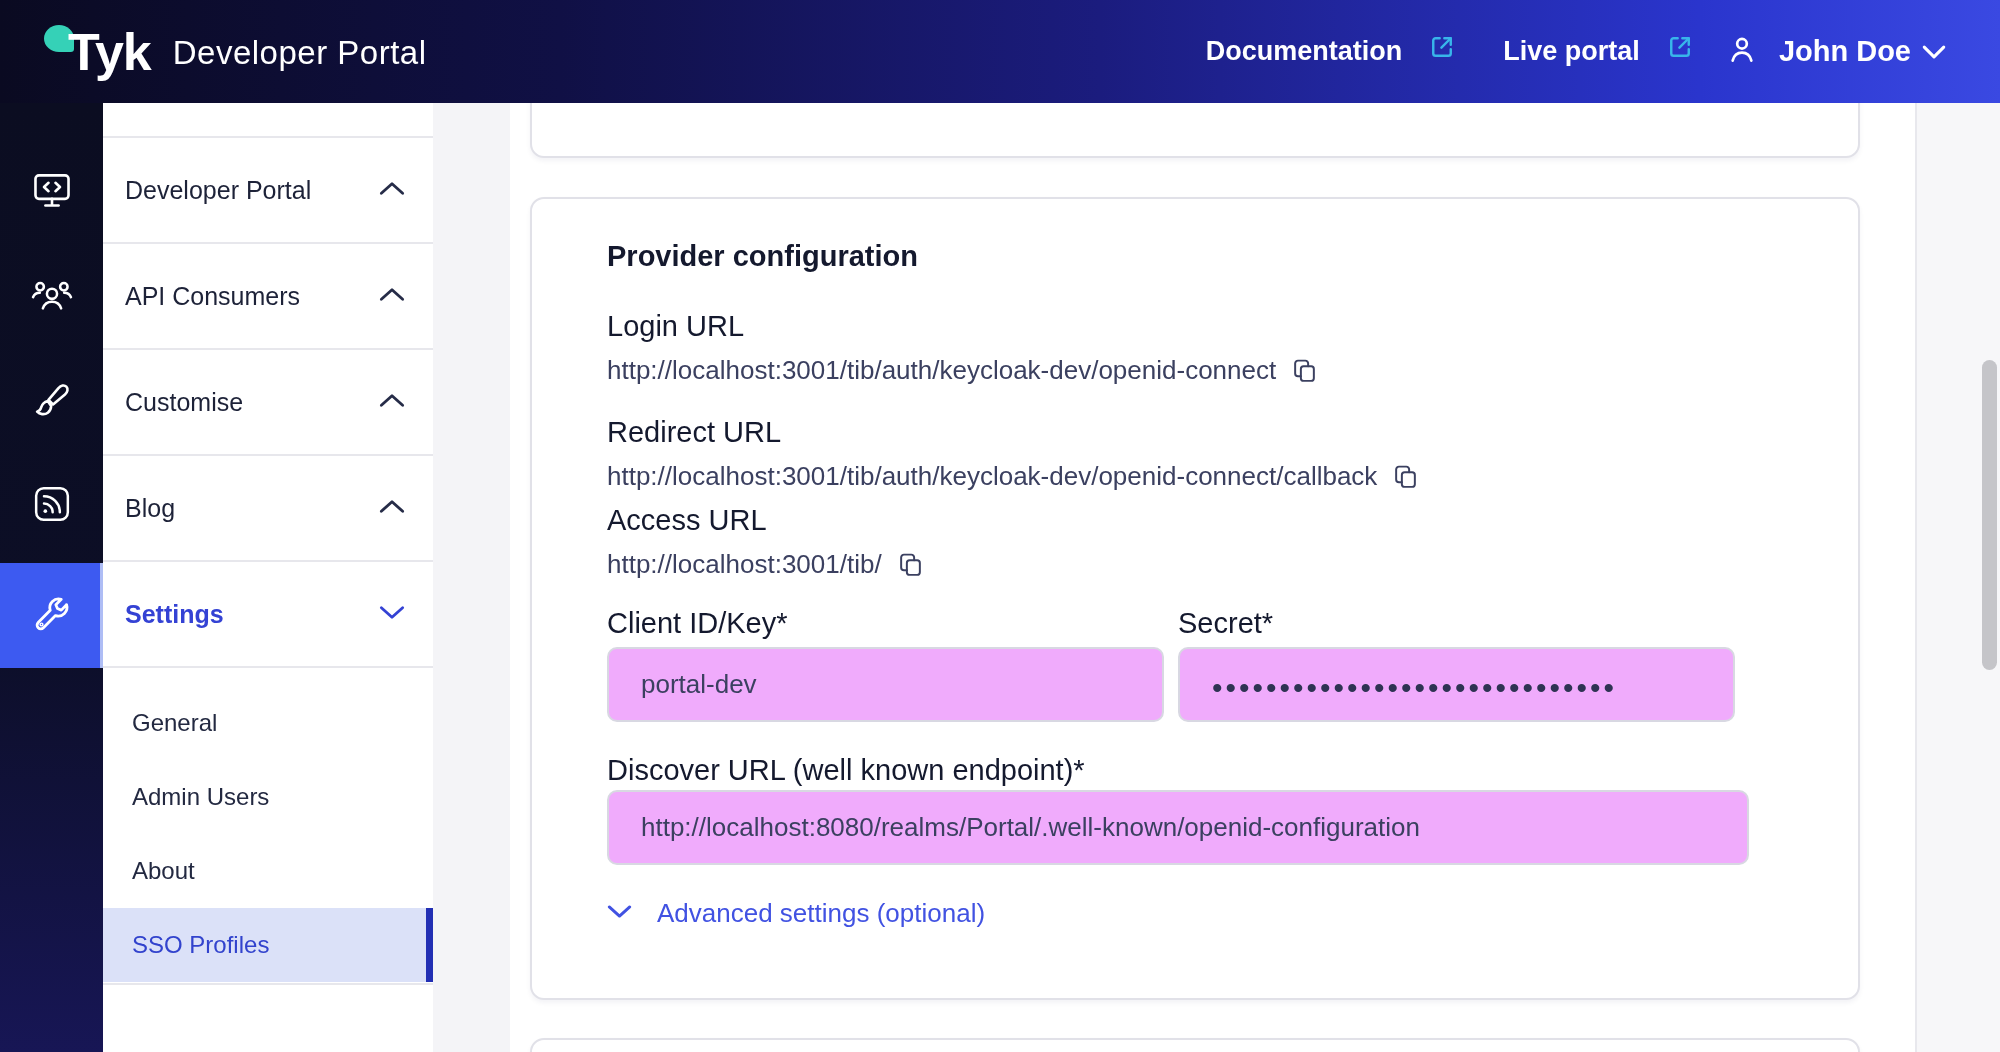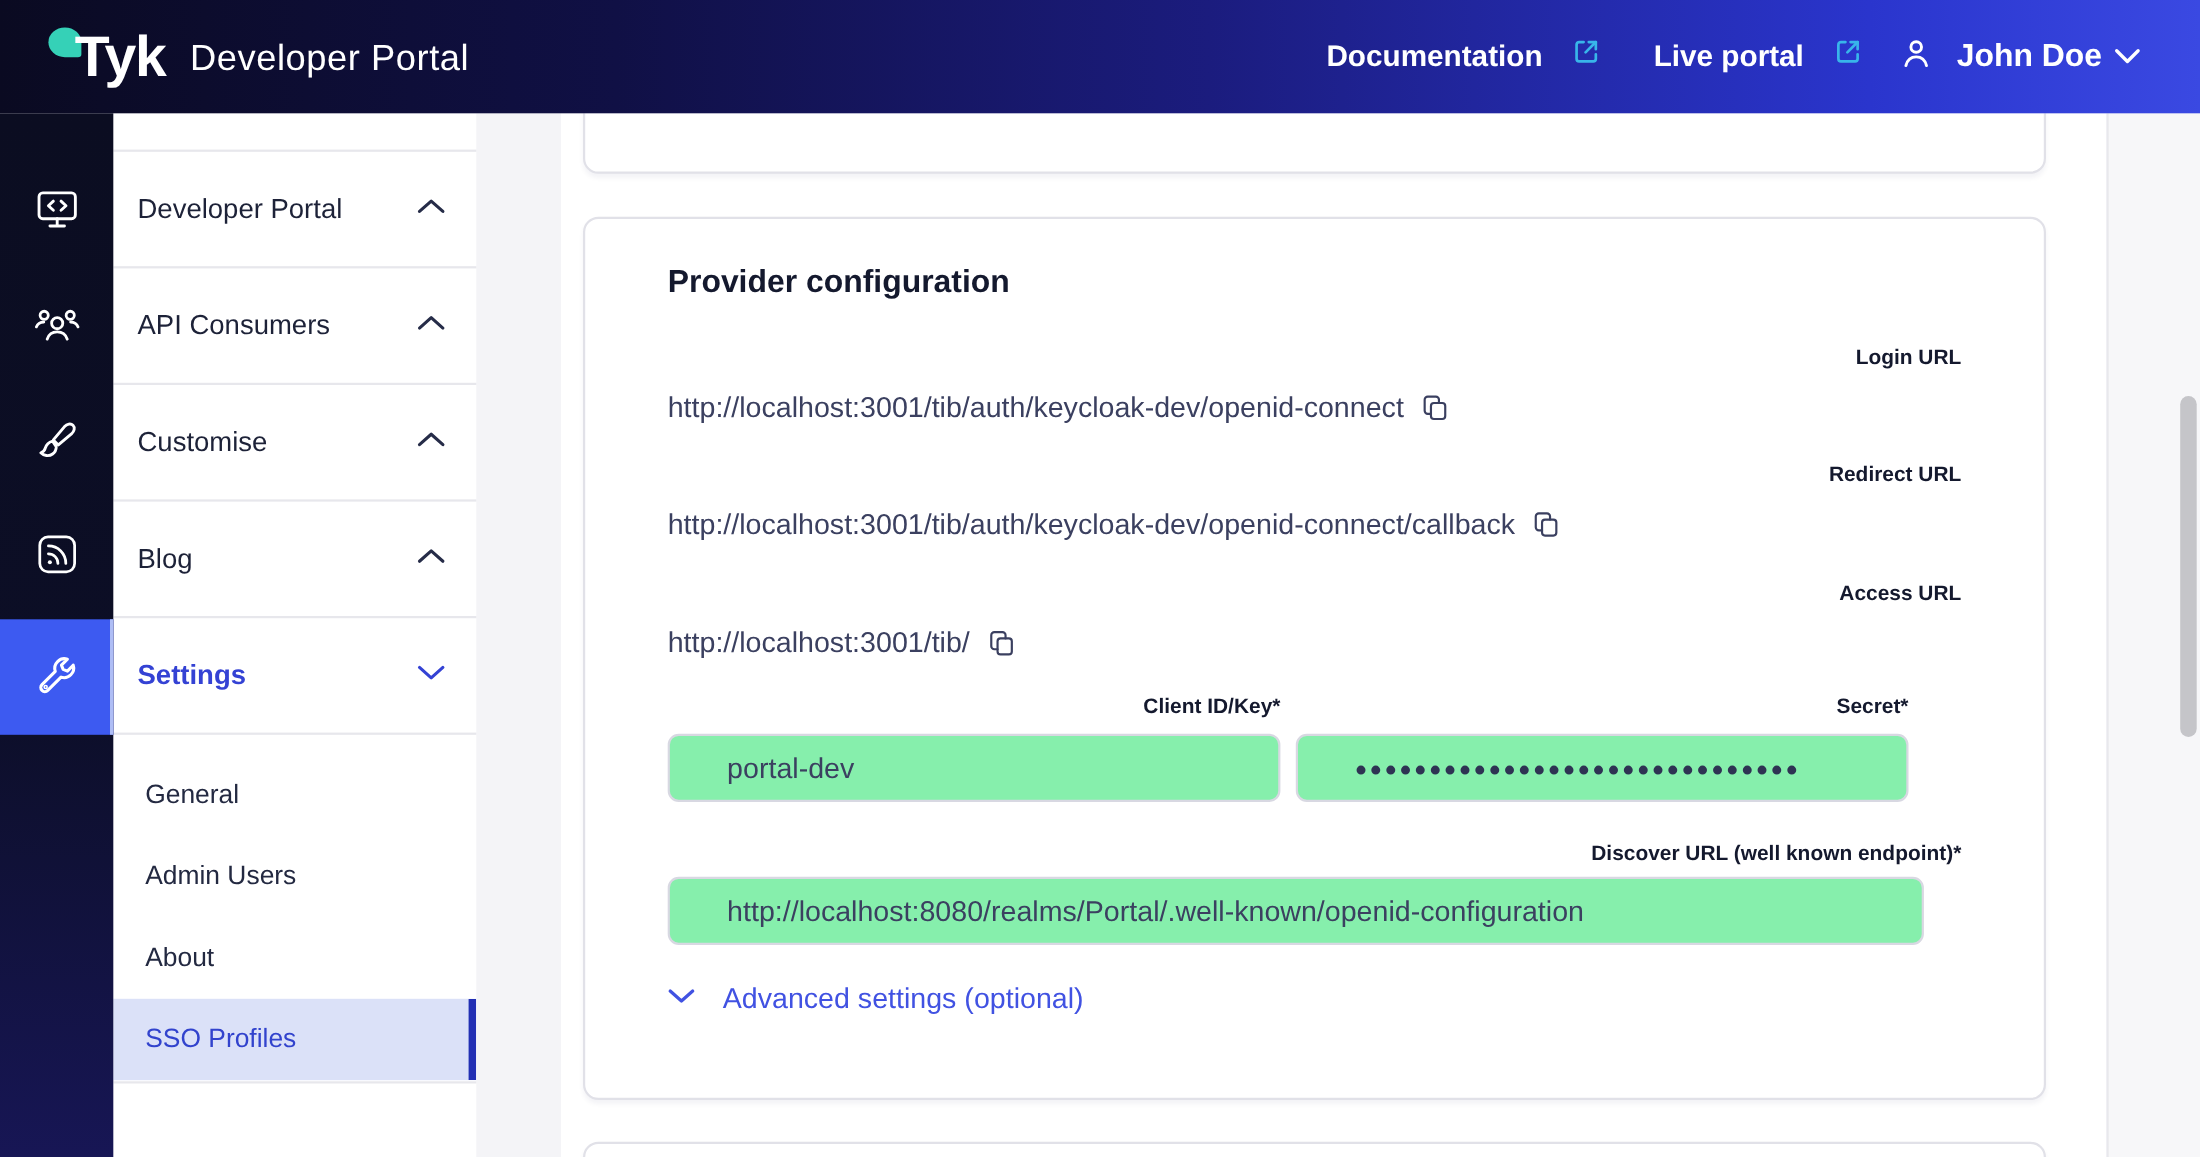--- a/index.html
+++ b/index.html
@@ -61,38 +61,38 @@
   .card {
     position:absolute; left:20px; width:1330px; background:#ffffff;
     border:2px solid #e1e1e8; border-radius:14px;
     box-shadow:0 3px 5px rgba(25,25,70,0.05);
   }
   .card-top-partial { top:-140px; height:195px; }
   .card-provider { top:94px; height:803px; padding:39px 75px 0 75px; }
   .card-bottom-partial { top:935px; height:300px; }
 
   .card-title { font-size:29px; font-weight:700; color:#14192e; line-height:36px; }
-  .field-label { font-size:19px; font-weight:700; color:#14192e; line-height:32px;text-align:right; }
+  .field-label { font-size:29px; font-weight:400; color:#14192e; line-height:32px; }
   .field-value { font-size:26px; color:#3b4060; line-height:32px; display:flex; align-items:center; }
   .copy-btn { margin-left:16px; display:inline-flex; cursor:pointer; }
 
   .mt-login-label { margin-top:36px; }
   .mt-value { margin-top:12px; }
   .mt-redirect-label { margin-top:30px; }
-  .mt-access-label { margin-top:32px; }
+  .mt-access-label { margin-top:12px; }
   .mt-row-labels { margin-top:27px; }
   .mt-discover-label { margin-top:32px; }
 
   .input-row { display:flex; gap:14px; }
   .col { width:557px; }
   .text-input {
-    width:100%; height:62px; margin-top:8px;
+    width:100%; height:75px; margin-top:8px;
     border:2px solid #d8d8e2; border-radius:10px;
     font-family:"Liberation Sans", sans-serif; font-size:26px; color:#3b4060;
-    padding:0 52px; background:#86efac; outline:none;
+    padding:0 32px; background:#f0abfc; outline:none;
   }
   .text-input.secret { font-size:30px; letter-spacing:3px; color:#2e3353; padding-top:6px; }
   .text-input.full { width:1142px; margin-top:4px; }
 
   .advanced-row { margin-top:33px; display:flex; align-items:center; cursor:pointer; }
   .advanced-row .lbl { font-size:26px; color:#4152e2; margin-left:25px; }
 
   
   .scroll-gutter {
     position:absolute; right:0; top:103px; width:85px; height:949px;

